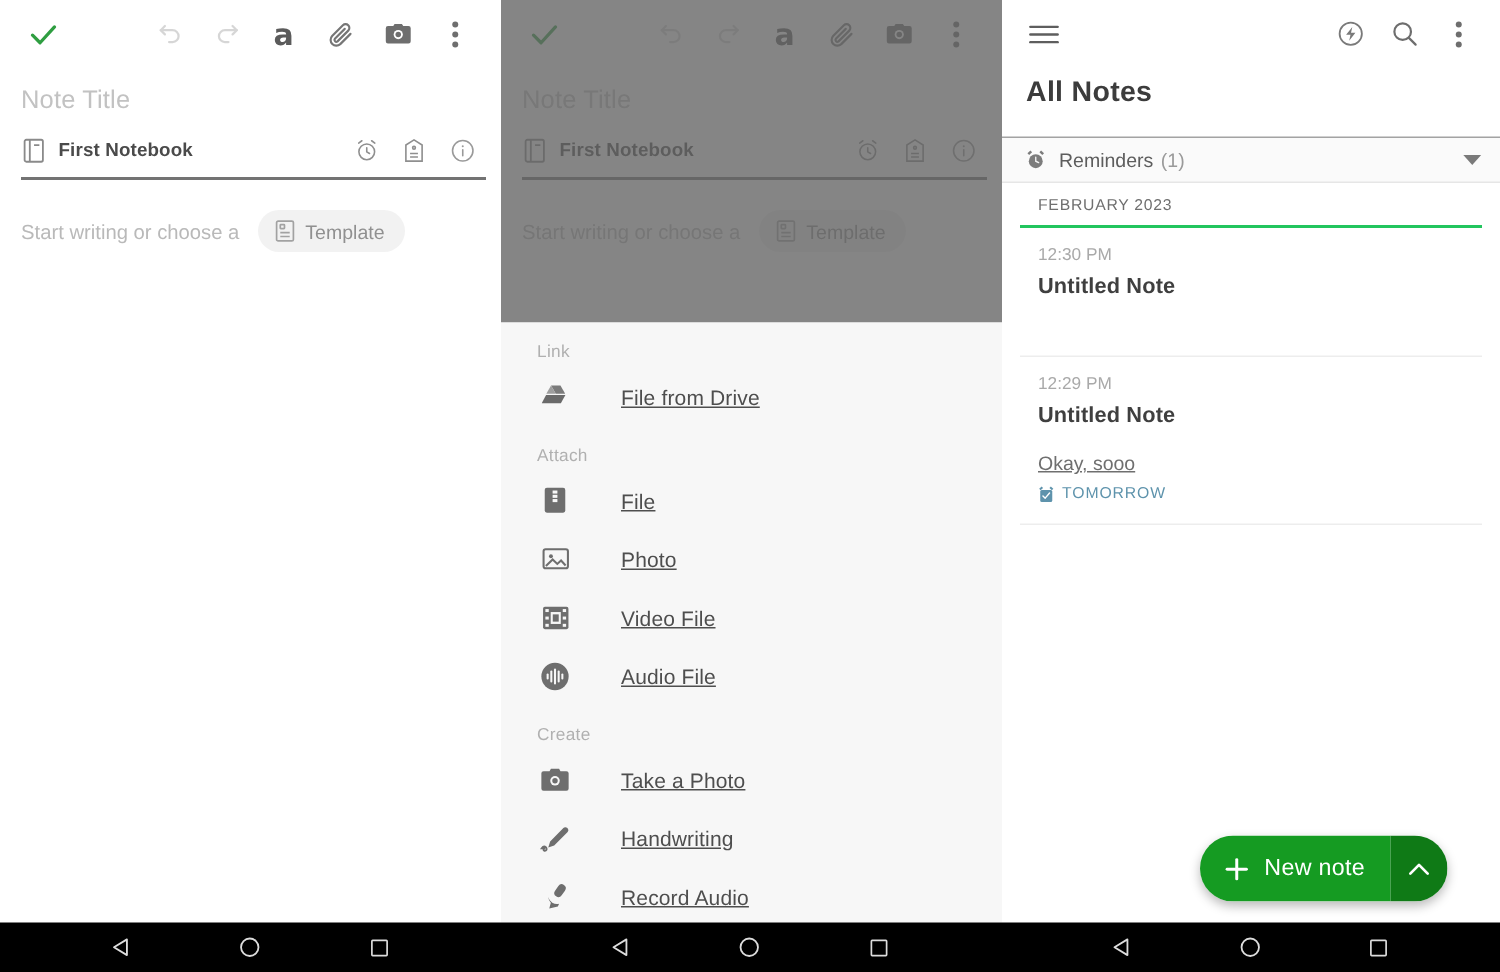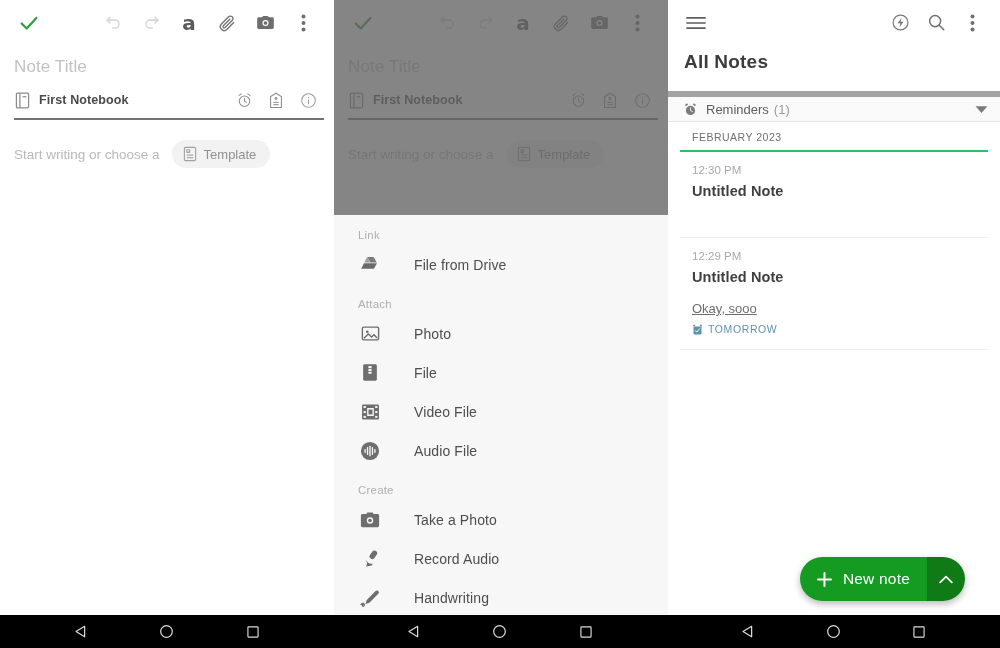--- a/index.html
+++ b/index.html
@@ -82,37 +82,37 @@
   }
   .sheet-item {
     display: flex; align-items: center;
     height: 39px; padding-left: 24px;
   }
   .sheet-ic {
     width: 24px; height: 24px; display: flex; align-items: center; justify-content: center;
     flex: 0 0 24px;
   }
   .sheet-lab {
-    font-size: 14px; color: #4e4e4e; margin-left: 32px; letter-spacing: .1px;
+    font-size: 14px; color: #4e4e4e; margin-left: 32px; letter-spacing: .1px; text-decoration: underline;
   }
 
   
   .nl-toolbar {
     height: 45px; display: flex; align-items: center; padding: 0 10px 0 16px;
   }
   .nl-toolbar .grow { flex: 1; }
   .nl-icon { width: 36px; height: 36px; display: flex; align-items: center; justify-content: center; }
   .nl-title {
     font-size: 19px; font-weight: 700; color: #3c3c3c;
     padding: 6px 16px 0 16px; letter-spacing: .2px;
   }
   .nl-remrow {
     display: flex; align-items: center;
     height: 31px; margin-top: 18px;
-    border-top: 6px solid #a3a3a3; border-bottom: 1px solid #e6e6e6;
+    border-top: 1px solid #a3a3a3; border-bottom: 1px solid #e6e6e6;
     padding: 0 12px 0 16px; background: #fafafa;
   }
   .nl-remlab { font-size: 13px; color: #5d5d5d; margin-left: 9px; }
   .nl-remcount { font-size: 13px; color: #9a9a9a; margin-left: 5px; }
   .nl-remrow .grow { flex: 1; }
 
   .nl-month {
     font-size: 10.5px; color: #6f6f6f; letter-spacing: .5px;
     padding: 9px 0 7px 12px;
     border-bottom: 2px solid #22c55e; margin: 0 12px 0 12px;
@@ -365,38 +365,38 @@
             <path d="M7.3 1.1 L11 7.6 L3.6 7.6 Z" fill="#9e9e9e"></path>
             <path d="M3.4 8.6 L18.6 8.6 L15 15.1 L0 15.1 Z" fill="#6a6a6a"></path>
           </svg>
         </span>
         <span class="sheet-lab">File from Drive</span>
       </div>
 
       <div class="sheet-sec">Attach</div>
       <div class="sheet-item">
         <span class="sheet-ic">
-          <svg width="19" height="19" viewBox="0 0 22 22" fill="none" stroke="#6e6e6e" stroke-width="1.6">
-            <rect x="1.6" y="3.6" width="18.8" height="14.8" rx="1.6"></rect>
-            <circle cx="7.3" cy="9.1" r="1.5" fill="#6e6e6e" stroke="none"></circle>
-            <path d="M3.4 16.6 L8.6 11.6 L12.2 15 L15.1 12.4 L18.6 16.2" fill="none"></path>
-          </svg>
-        </span>
-        <span class="sheet-lab">Photo</span>
-      </div>
-      <div class="sheet-item">
-        <span class="sheet-ic">
           <svg width="16" height="19" viewBox="0 0 18 21" fill="#6e6e6e">
             <rect x="1.3" y="1.2" width="15.4" height="18.6" rx="1.6"></rect>
             <rect x="7.2" y="3.2" width="3.6" height="2.3" fill="#f7f7f7"></rect>
             <rect x="7.2" y="6.4" width="3.6" height="2.3" fill="#f7f7f7"></rect>
             <rect x="7.2" y="9.6" width="3.6" height="2.3" fill="#f7f7f7"></rect>
           </svg>
         </span>
         <span class="sheet-lab">File</span>
+      </div>
+      <div class="sheet-item">
+        <span class="sheet-ic">
+          <svg width="19" height="19" viewBox="0 0 22 22" fill="none" stroke="#6e6e6e" stroke-width="1.6">
+            <rect x="1.6" y="3.6" width="18.8" height="14.8" rx="1.6"></rect>
+            <circle cx="7.3" cy="9.1" r="1.5" fill="#6e6e6e" stroke="none"></circle>
+            <path d="M3.4 16.6 L8.6 11.6 L12.2 15 L15.1 12.4 L18.6 16.2" fill="none"></path>
+          </svg>
+        </span>
+        <span class="sheet-lab">Photo</span>
       </div>
       <div class="sheet-item">
         <span class="sheet-ic">
           <svg width="19" height="18" viewBox="0 0 22 20" fill="#6e6e6e">
             <rect x="1.2" y="1.4" width="19.6" height="17.2" rx="1.4"></rect>
             <rect x="3" y="3.1" width="2.6" height="2.3" fill="#f7f7f7"></rect>
             <rect x="3" y="8.9" width="2.6" height="2.3" fill="#f7f7f7"></rect>
             <rect x="3" y="14.5" width="2.6" height="2.3" fill="#f7f7f7"></rect>
             <rect x="16.4" y="3.1" width="2.6" height="2.3" fill="#f7f7f7"></rect>
             <rect x="16.4" y="8.9" width="2.6" height="2.3" fill="#f7f7f7"></rect>
@@ -429,35 +429,35 @@
           <svg width="20" height="18" viewBox="0 0 22 19" fill="#6e6e6e">
             <path d="M8 1.2l-1 1.8H2.6A1.6 1.6 0 0 0 1 4.6v11.2a1.6 1.6 0 0 0 1.6 1.6h16.8a1.6 1.6 0 0 0 1.6-1.6V4.6A1.6 1.6 0 0 0 19.4 3H15l-1-1.8z"></path>
             <circle cx="11" cy="10.1" r="3.5" fill="#f7f7f7"></circle>
             <circle cx="11" cy="10.1" r="2" fill="#6e6e6e"></circle>
           </svg>
         </span>
         <span class="sheet-lab">Take a Photo</span>
       </div>
       <div class="sheet-item">
         <span class="sheet-ic">
+          <svg width="20" height="18" viewBox="0 0 22 20" fill="#6e6e6e">
+            <path d="M18.6 1.6a2.2 2.2 0 0 1 1.6 3.8L10.4 15.2 6 16.6l1.4-4.4L17.2 2.2a2 2 0 0 1 1.4-.6z"></path>
+            <path d="M1.2 17.2c1.6-2.4 3.6-1 3.6.6 0 1-1 1.6-1.8 1.2-.8-.4-.6-1.8.8-1.8z" fill="none" stroke="#6e6e6e" stroke-width="1.4" stroke-linecap="round"></path>
+          </svg>
+        </span>
+        <span class="sheet-lab">Handwriting</span>
+      </div>
+      <div class="sheet-item">
+        <span class="sheet-ic">
           <svg width="19" height="19" viewBox="0 0 22 22" fill="#6e6e6e">
             <rect x="11.2" y="1.4" width="6.2" height="10.6" rx="3.1" transform="rotate(35 14.3 6.7)"></rect>
             <path d="M5.2 11.6a7 7 0 0 0 8.4 5.2l-1 2.2-6.6 1.4 1.2-4.4a7 7 0 0 1-2-4.4z"></path>
           </svg>
         </span>
         <span class="sheet-lab">Record Audio</span>
-      </div>
-      <div class="sheet-item">
-        <span class="sheet-ic">
-          <svg width="20" height="18" viewBox="0 0 22 20" fill="#6e6e6e">
-            <path d="M18.6 1.6a2.2 2.2 0 0 1 1.6 3.8L10.4 15.2 6 16.6l1.4-4.4L17.2 2.2a2 2 0 0 1 1.4-.6z"></path>
-            <path d="M1.2 17.2c1.6-2.4 3.6-1 3.6.6 0 1-1 1.6-1.8 1.2-.8-.4-.6-1.8.8-1.8z" fill="none" stroke="#6e6e6e" stroke-width="1.4" stroke-linecap="round"></path>
-          </svg>
-        </span>
-        <span class="sheet-lab">Handwriting</span>
       </div>
 
     </div>
   </div>
 
   <div class="panel panel-right">
 
     <div class="nl-toolbar">
       <div class="nl-icon" style="margin-left:-6px">
         <svg width="20" height="16" viewBox="0 0 22 16" stroke="#5e5e5e" stroke-width="1.8" stroke-linecap="round">

